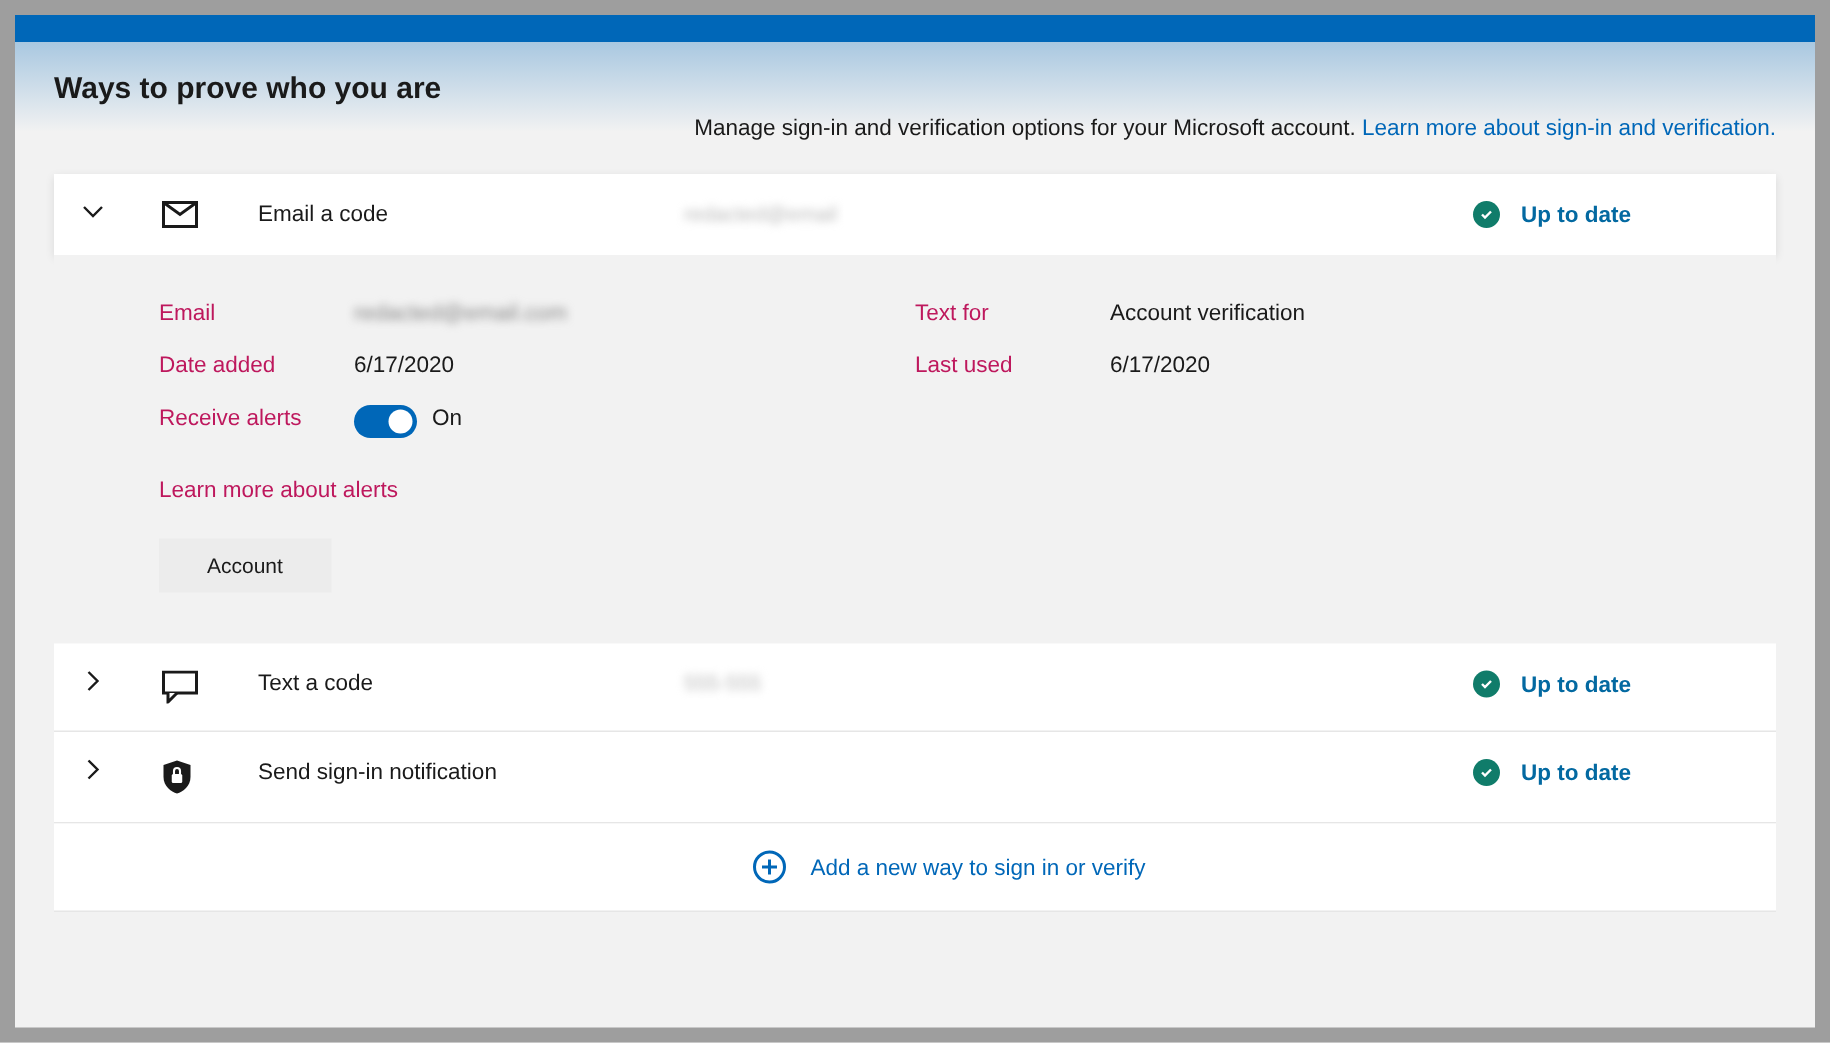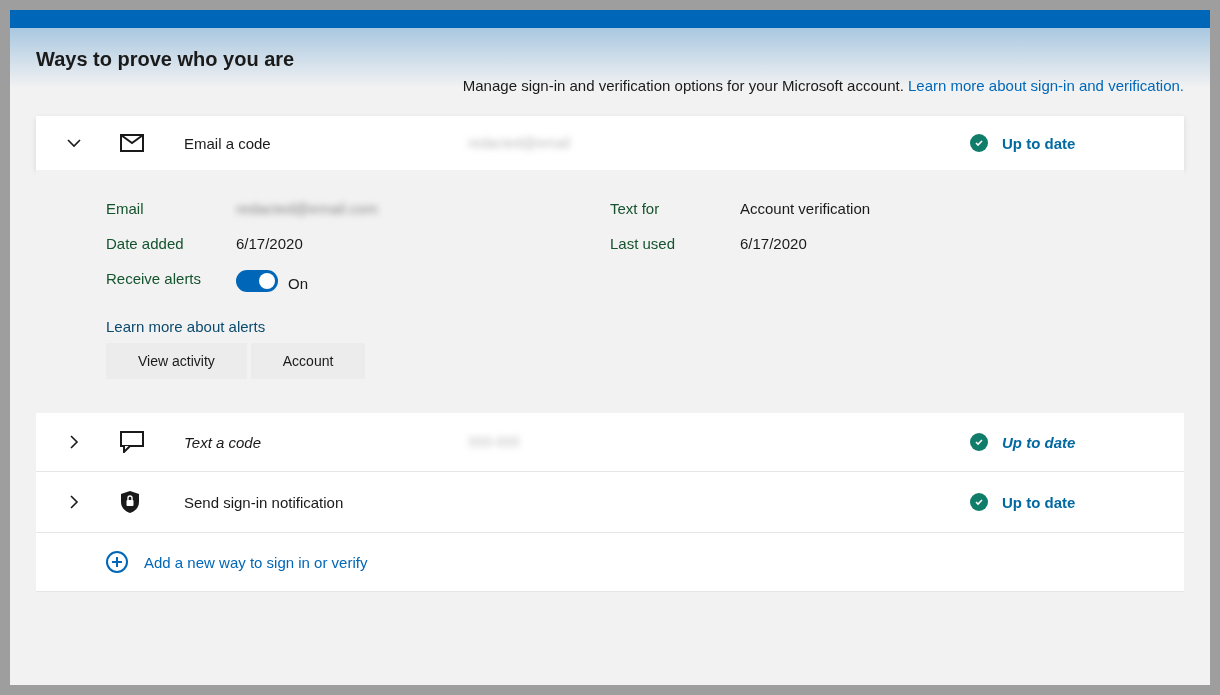--- a/index.html
+++ b/index.html
@@ -54,22 +54,22 @@
     .panel {
       background: #fff;
       border-bottom: 1px solid #e6e6e6;
     }
     .panel.expanded {
       box-shadow: 0 2px 6px rgba(0,0,0,0.1);
       border-bottom: none;
     }
     .panel-header {
       display: flex;
-      align-items: center;
-      padding: 18px 24px;
+      align-items: flex-start;
+      padding: 18px 12px;
       cursor: pointer;
       gap: 24px;
     }
     .chevron {
       width: 28px;
       display: flex;
       justify-content: center;
       align-items: center;
     }
     .icon-slot {
@@ -117,52 +117,52 @@
     }
     .details-grid {
       display: grid;
       grid-template-columns: 130px 1fr 130px 1fr;
       row-gap: 18px;
       font-size: 15px;
       color: #1a1a1a;
       margin-bottom: 26px;
     }
     .label {
-      color: #14532d;
+      color: #be185d;
     }
     .blurred {
       filter: blur(3px);
       color: #888;
     }
     .toggle-row {
       display: flex;
-      align-items: flex-end;
+      align-items: flex-start;
       gap: 10px;
     }
     .toggle {
       width: 42px;
       height: 22px;
       background: #0067b8;
       border-radius: 11px;
       position: relative;
       cursor: pointer;
     }
     .toggle-knob {
       position: absolute;
       right: 3px;
       top: 3px;
       width: 16px;
       height: 16px;
       background: #fff;
       border-radius: 50%;
     }
     .alerts-link {
-      color: #0c4a6e;
-      font-size: 15px;
-      margin-bottom: 8px;
+      color: #be185d;
+      font-size: 15px;
+      margin-bottom: 24px;
       display: inline-block;
       cursor: pointer;
     }
     .btn-row {
       display: flex;
       gap: 4px;
     }
     .btn {
       background: #ececec;
       border: none;
@@ -170,20 +170,21 @@
       font-size: 14px;
       color: #1a1a1a;
       cursor: pointer;
     }
     .add-row {
       display: flex;
       align-items: center;
       padding: 18px 24px 18px 70px;
       gap: 16px;
       cursor: pointer;
+      justify-content: center;
     }
     .add-icon {
       width: 22px;
       height: 22px;
       border: 2px solid #0067b8;
       border-radius: 50%;
       display: flex;
       align-items: center;
       justify-content: center;
       color: #0067b8;
@@ -251,26 +252,25 @@
           <div class="toggle">
             <div class="toggle-knob"></div>
           </div>
           <span>On</span>
         </div>
         <div></div>
           <div></div>
       </div>
       <a class="alerts-link">Learn more about alerts</a>
       <div class="btn-row">
-        <button class="btn">View activity</button>
         <button class="btn">Account</button>
       </div>
     </div>
 
-    <div class="panel" style="margin-top:4px;font-style:italic;">
+    <div class="panel" style="margin-top:4px;">
       <div class="panel-header">
         <span class="chevron">
           <svg width="14" height="14" viewBox="0 0 14 14">
               <path d="M4 1 L10 7 L4 13" stroke="#1a1a1a" stroke-width="1.6" fill="none"></path>
             </svg>
         </span>
         <span class="icon-slot">
           <svg width="24" height="22" viewBox="0 0 24 22">
               <rect x="1" y="1" width="22" height="14" stroke="#1a1a1a" stroke-width="2" fill="none"></rect>
               <path d="M4 15 L4 21 L10 15" stroke="#1a1a1a" stroke-width="2" fill="#fff"></path>

